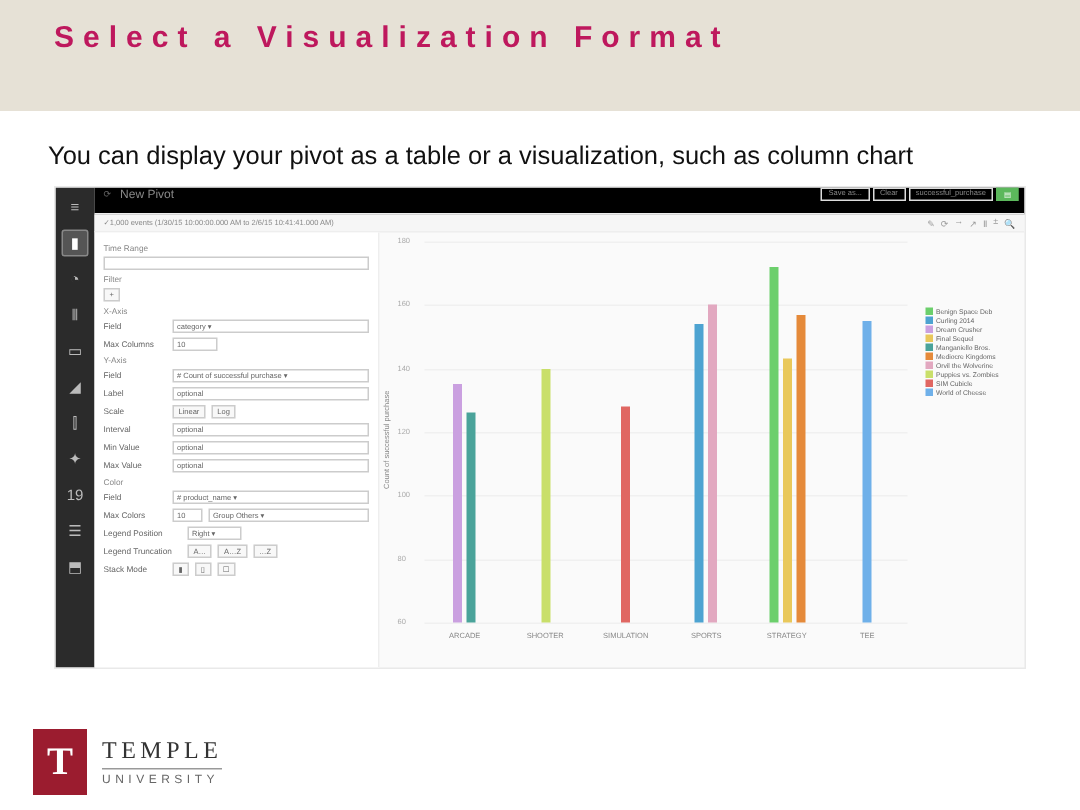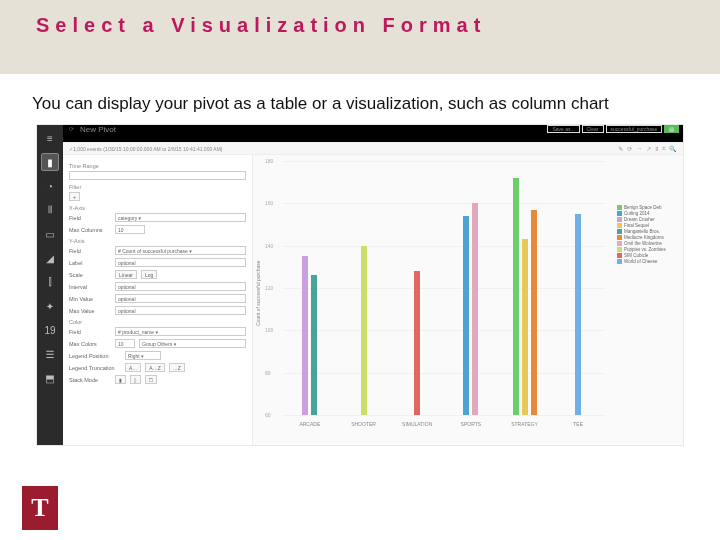--- a/index.html
+++ b/index.html
@@ -243,14 +243,18 @@
           <div class="sw" style="background: rgb(111, 176, 233);"></div>
           <span>World of Cheese</span>
         </div>
       </div>
   </div>
 </div>
 
 <div class="footer">
   <div class="tlogo">
     <div class="t">T</div>
+    <div class="tx">
+      <div class="a">TEMPLE</div>
+      <div class="b">UNIVERSITY</div>
+    </div>
   </div>
 </div>
 
 </body></html>

